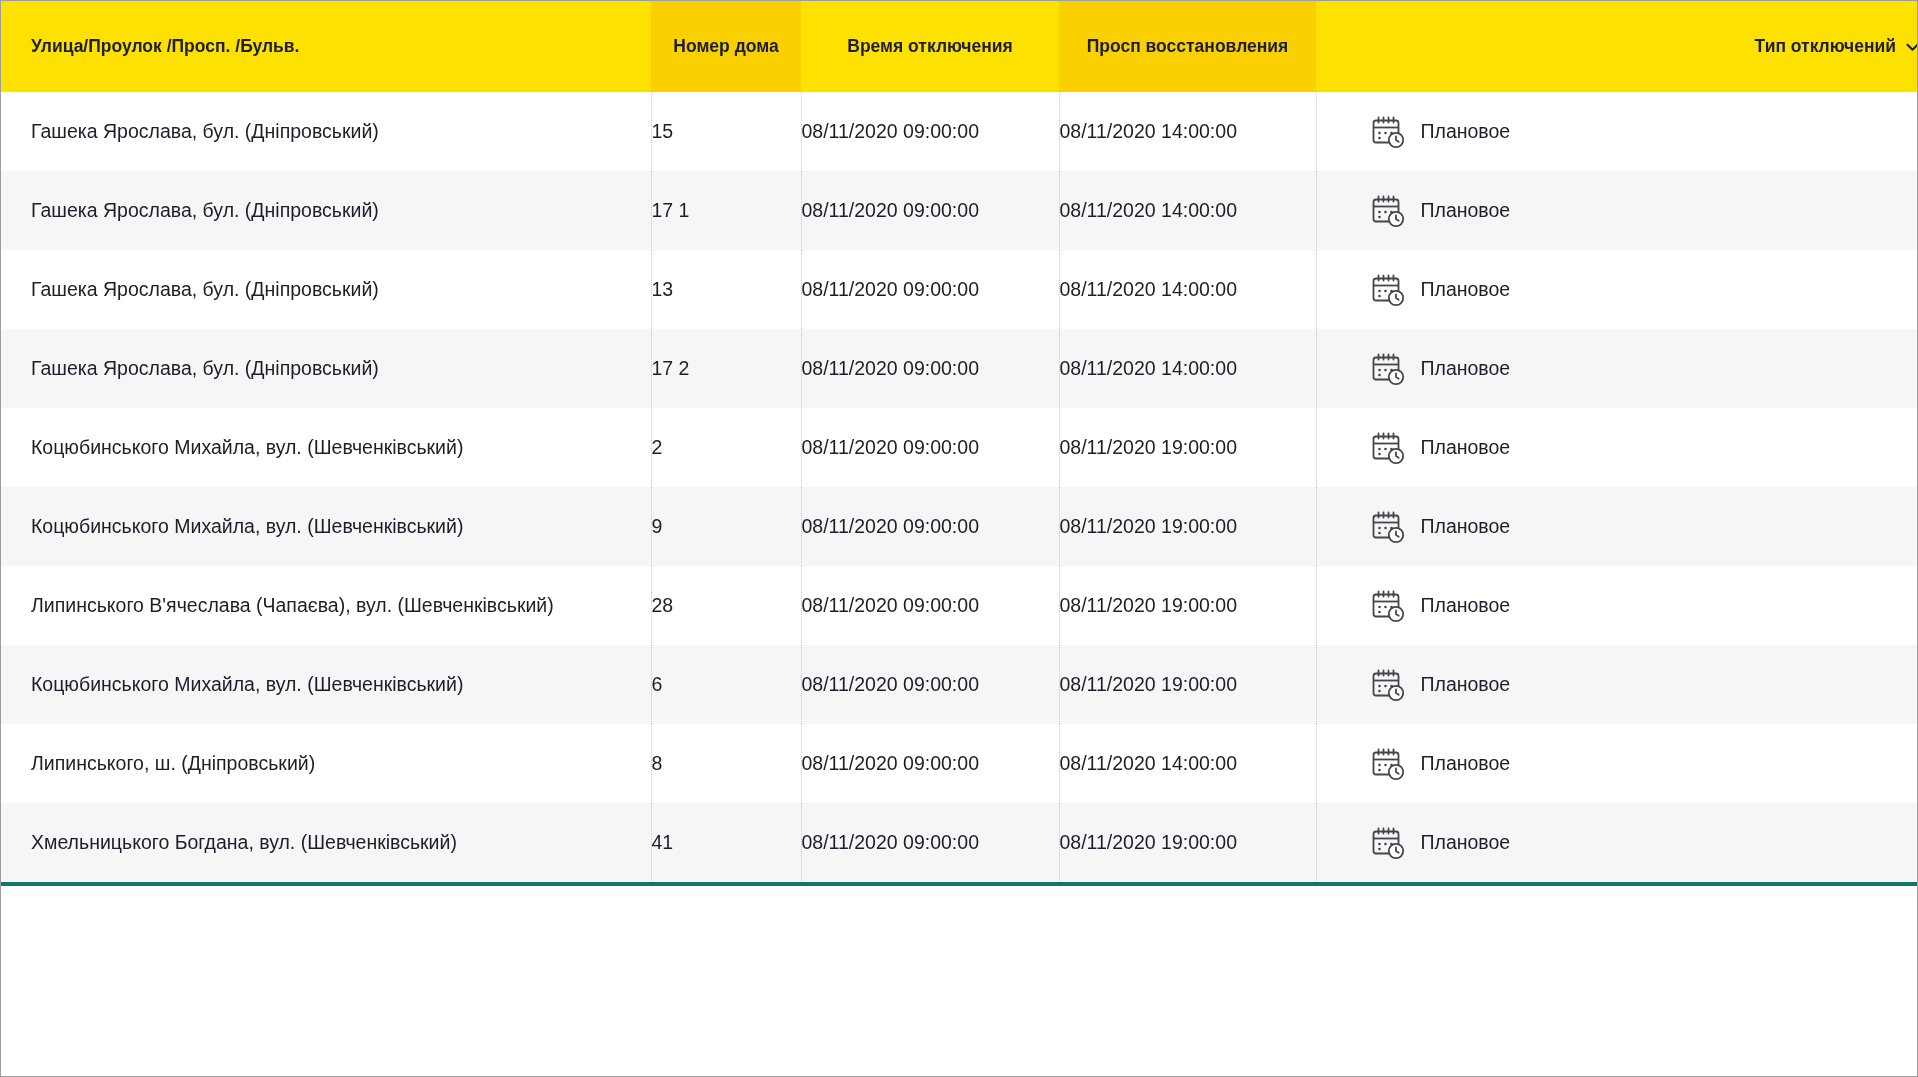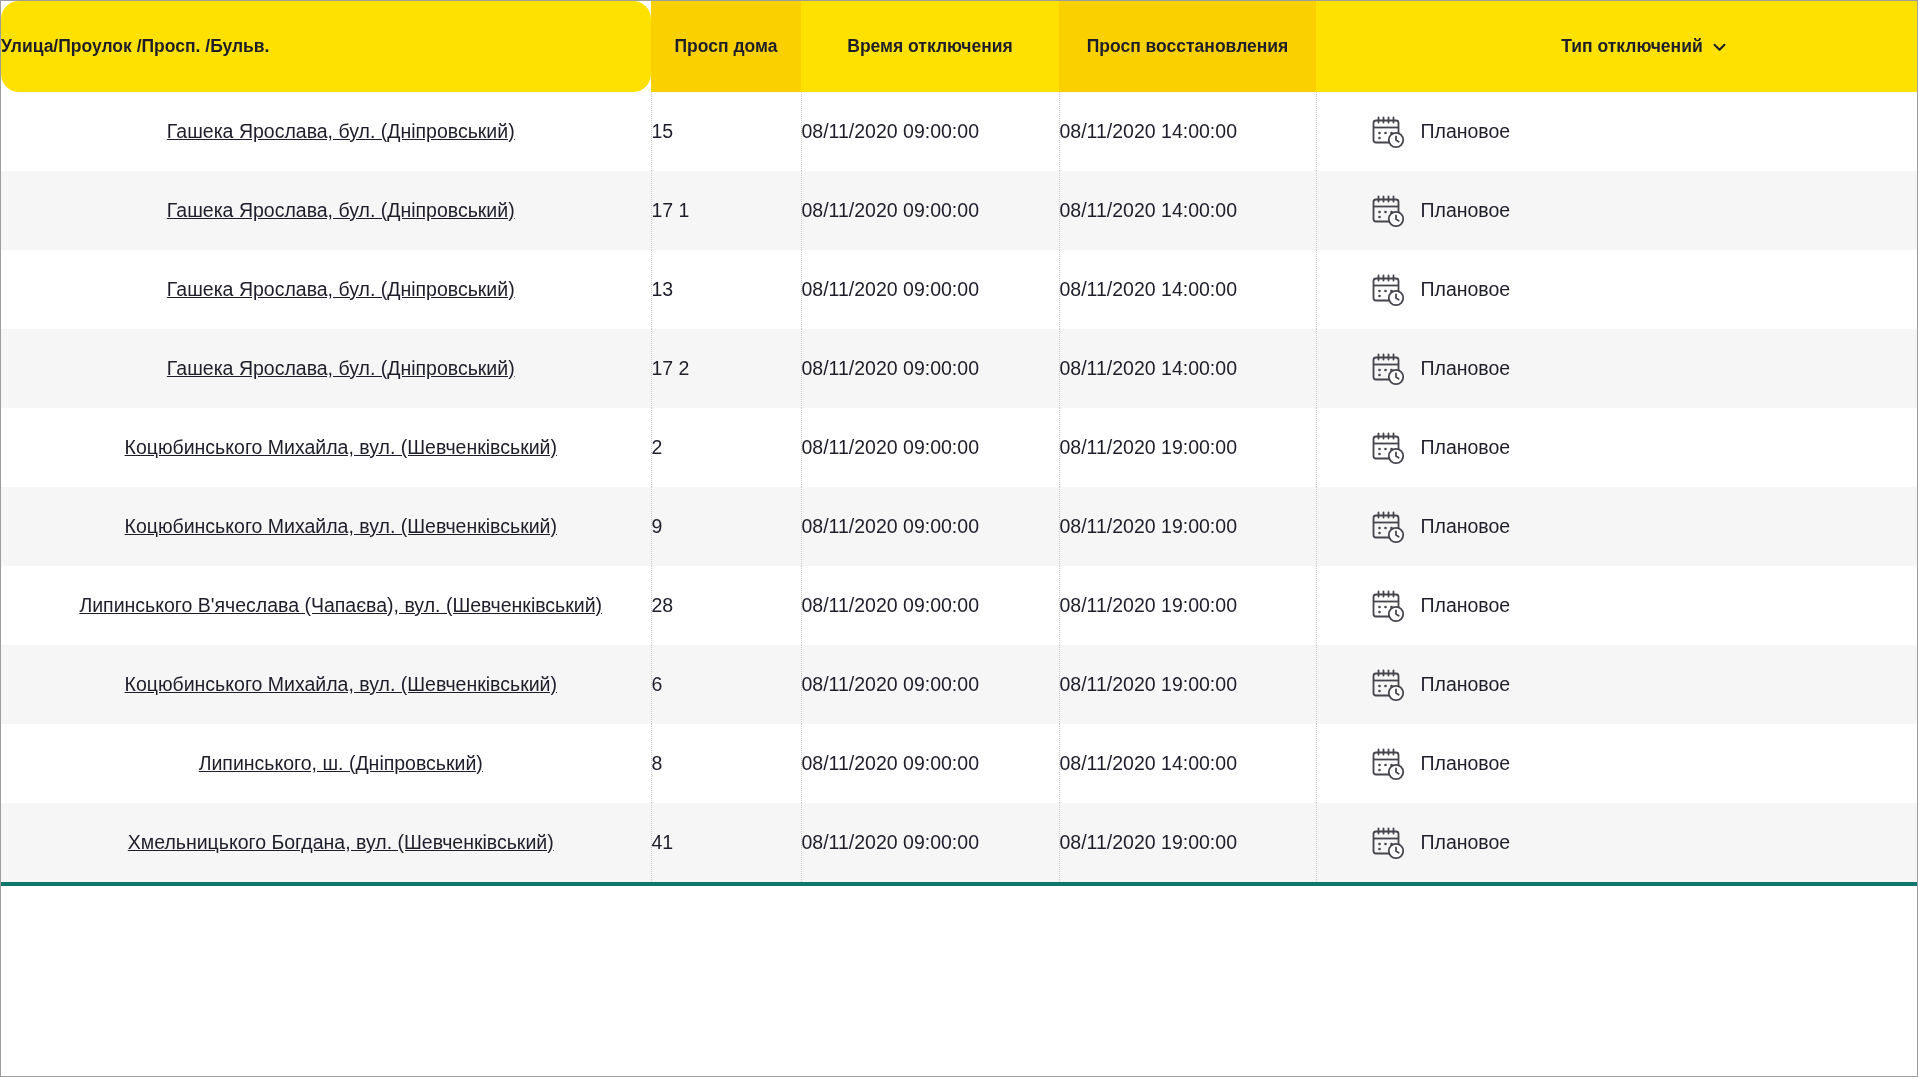--- a/index.html
+++ b/index.html
@@ -32,40 +32,39 @@
     text-align: center;
     vertical-align: middle;
     color: var(--text, #1e1e2a);
     padding: 0;
   }
   thead th.shaded {
     background: var(--header-yellow-shaded, #fbd000);
   }
   thead th.col-street {
     text-align: left;
-    border-radius: 18px;
+    padding-left: 30px;
   }
   thead th.col-type {
-    text-align: center;
+    text-align: right;
     padding-left: 52px;
     cursor: pointer;
   }
   tbody td {
     height: 79px;
     font-size: 19.5px;
     font-weight: 400;
     text-align: left;
     vertical-align: middle;
     padding: 0;
     color: var(--text, #1e1e2a);
   }
   tbody td.col-street {
-    text-align: center;
+    text-align: left;
     padding-left: 30px;
-    text-decoration: underline;
   }
   tbody td.col-type {
     text-align: left;
     padding-left: 52px;
   }
   tbody tr:nth-child(even) {
     background: var(--row-even-bg, #f6f6f7);
   }
   tbody tr:nth-child(odd) {
     background: var(--row-odd-bg, #ffffff);
@@ -107,21 +106,21 @@
       <col style="width:258px">
       <col style="width:257px">
       <col style="width:603px">
     </colgroup>
     <thead>
       <tr>
         <th class="col-street">
           <span>Улица/Проулок /Просп. /Бульв.</span>
         </th>
         <th class="col-house shaded">
-          <span>Просп дома</span>
+          <span>Номер дома</span>
         </th>
         <th class="col-off">
           <span>Время отключения</span>
         </th>
         <th class="col-restore shaded">
           <span>Просп восстановления</span>
         </th>
         <th class="col-type">
           <span>Тип отключений</span><span class="sort-chevron"><svg width="13" height="9" viewBox="0 0 13 9" fill="none">
                 <path d="M1.5 1.8 L6.5 6.8 L11.5 1.8" stroke="currentColor" stroke-width="2" stroke-linecap="round" stroke-linejoin="round"></path>

